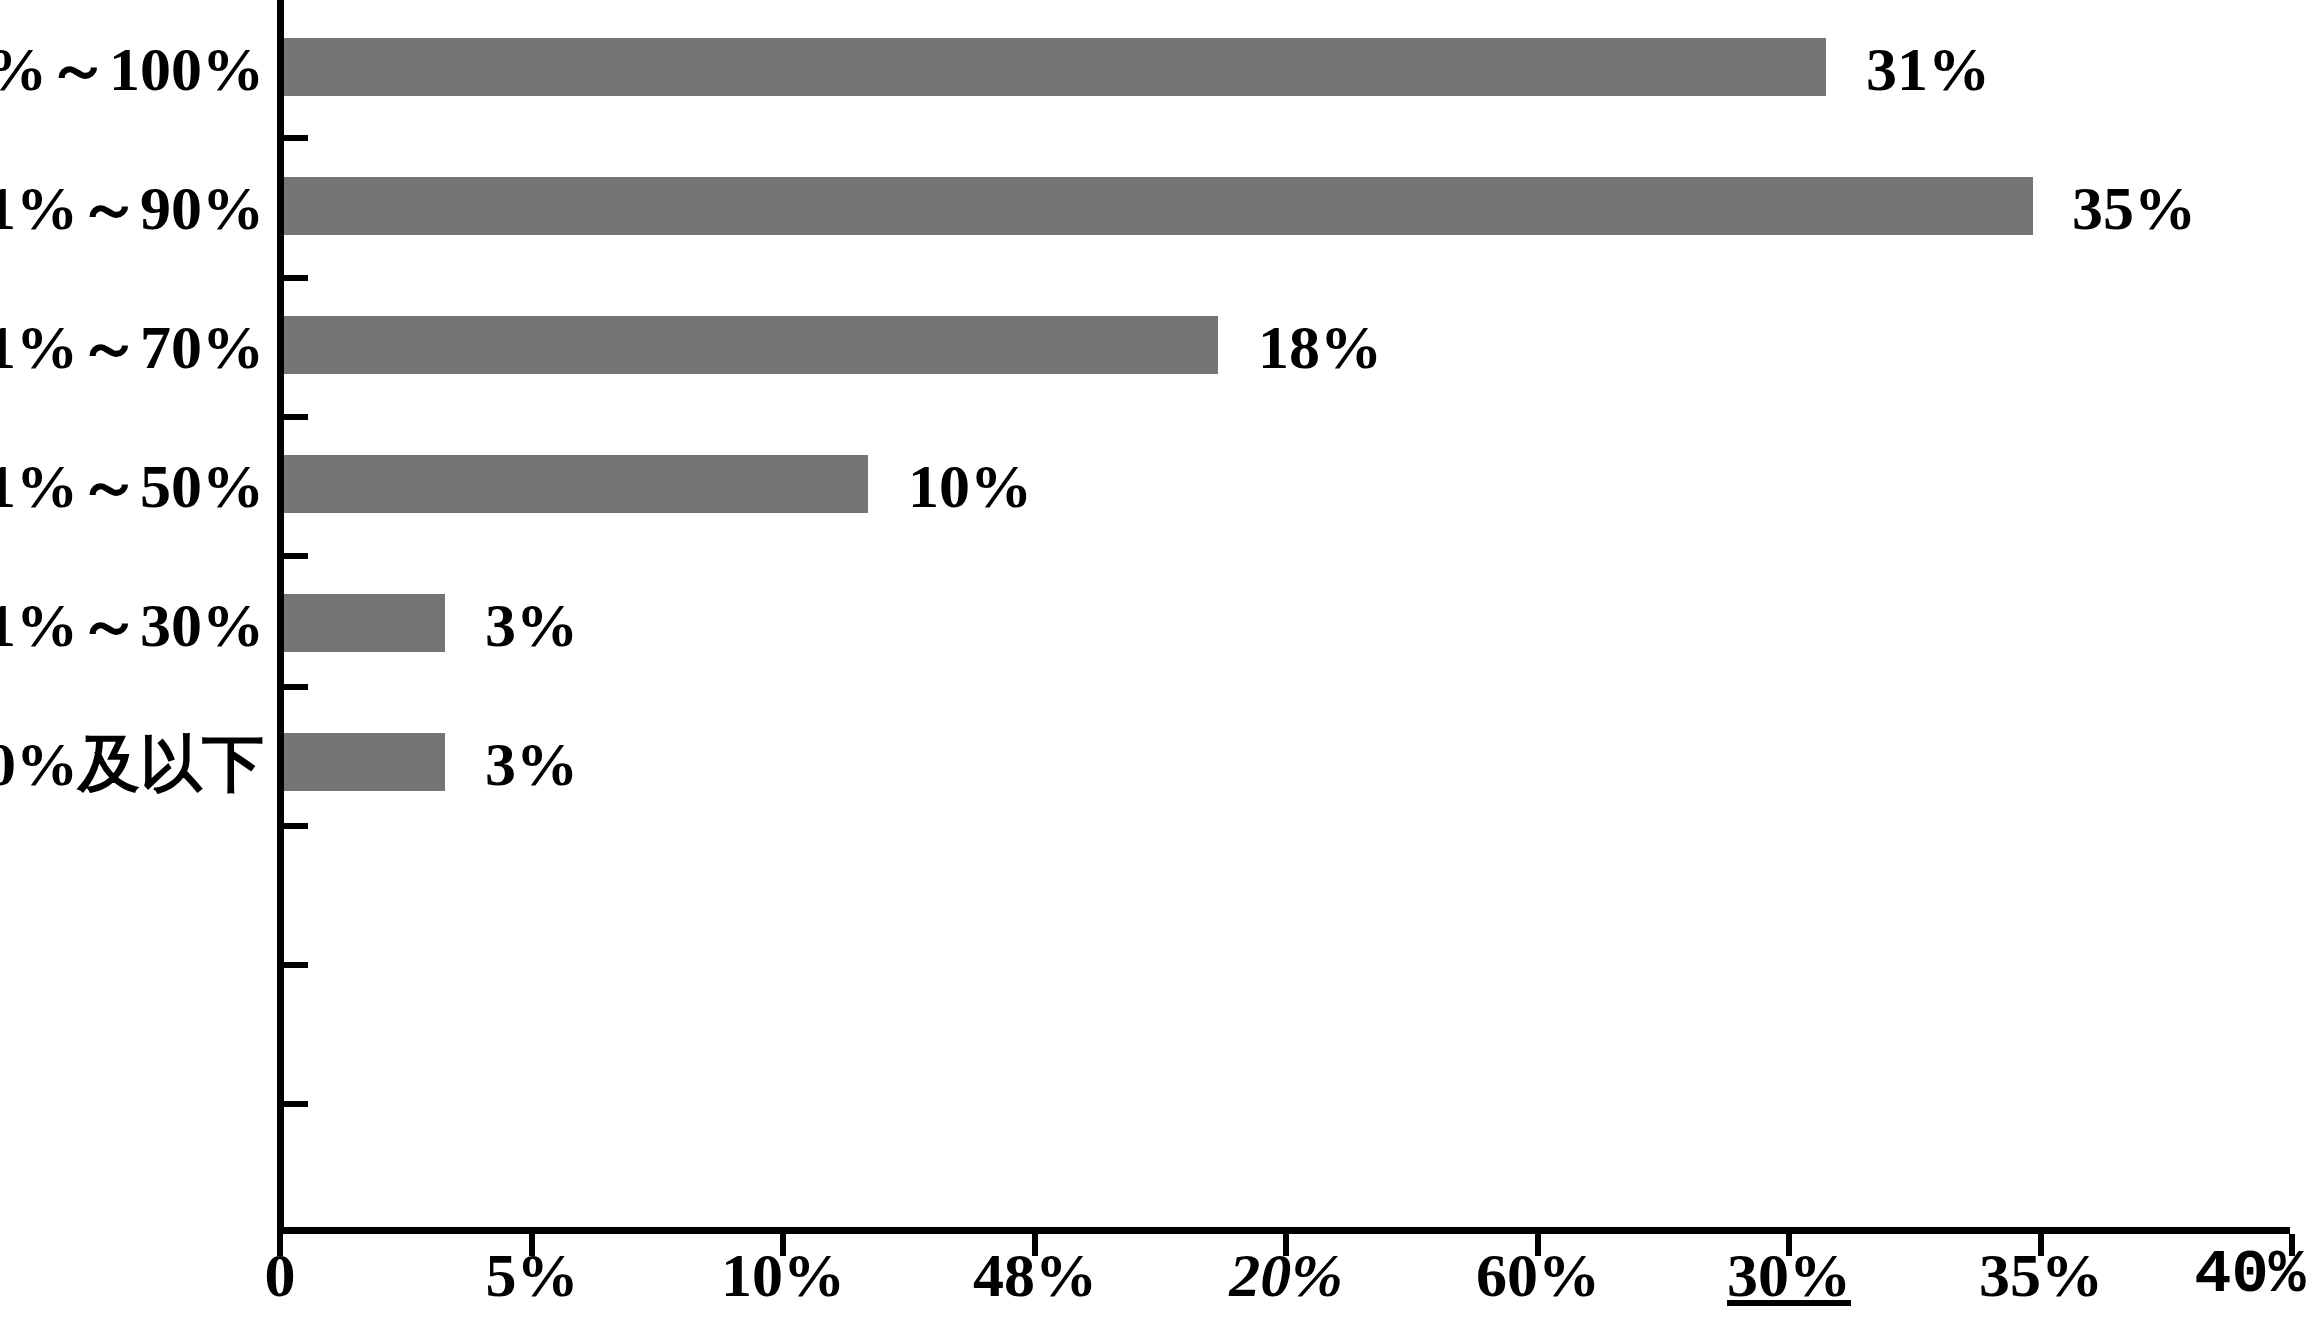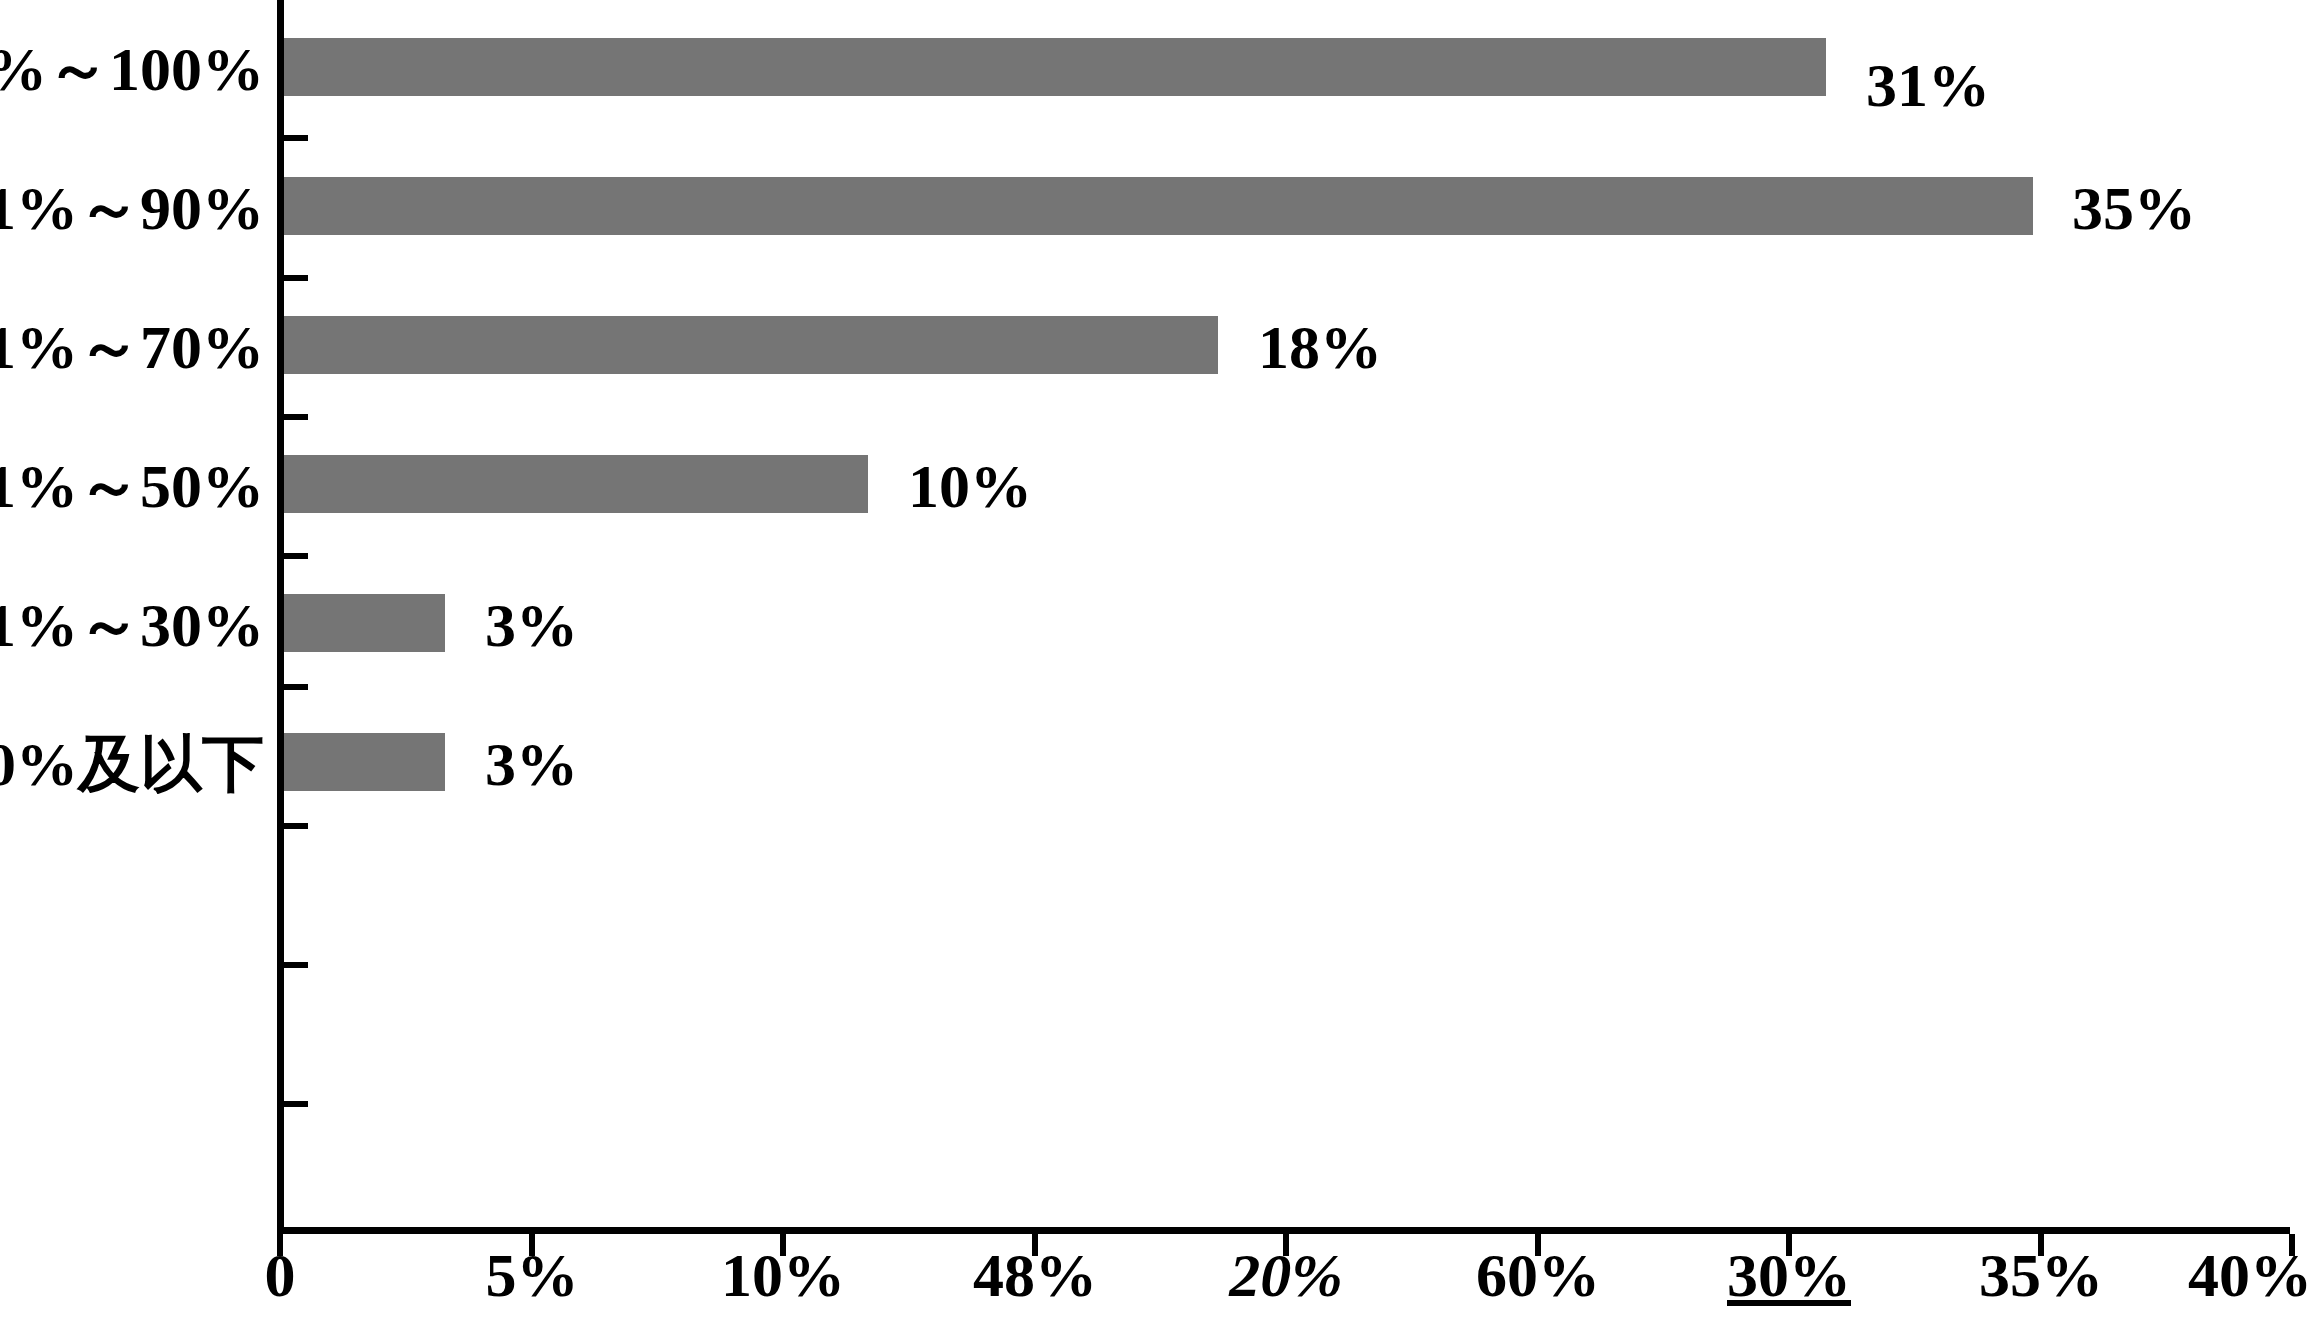--- a/index.html
+++ b/index.html
@@ -102,21 +102,21 @@
   <div class="y-tick" style="top:414px;"></div>
   <div class="y-tick" style="top:553px;"></div>
   <div class="y-tick" style="top:684px;"></div>
   <div class="y-tick" style="top:823px;"></div>
   <div class="y-tick" style="top:962px;"></div>
   <div class="y-tick" style="top:1101px;"></div>
 
   <div class="row" style="top:38px;">
     <div class="cat-label" style="top:0px;">91%～100%</div>
     <div class="bar" style="width:1542px;"></div>
-    <div class="bar-value" style="left:1866px; top:0px;margin-top:16px;">31%</div>
+    <div class="bar-value" style="left:1866px; top:0px;">31%</div>
   </div>
 
   <div class="row" style="top:177px;">
     <div class="cat-label" style="top:0px;">71%～90%</div>
     <div class="bar" style="width:1749px;"></div>
     <div class="bar-value" style="left:2072px; top:0px;">35%</div>
   </div>
 
   <div class="row" style="top:316px;">
     <div class="cat-label" style="top:0px;">51%～70%</div>
@@ -153,15 +153,15 @@
   <div class="x-tick" style="left:2289px;"></div>
 
   <div class="x-tick-label" style="left:280px;">0</div>
   <div class="x-tick-label" style="left:532px;">5%</div>
   <div class="x-tick-label" style="left:783px;">10%</div>
   <div class="x-tick-label" style="left:1035px;">48%</div>
   <div class="x-tick-label" style="left:1286px;font-style:italic;">20%</div>
   <div class="x-tick-label" style="left:1538px;">60%</div>
   <div class="x-tick-label" style="left:1789px;text-decoration:underline;">30%</div>
   <div class="x-tick-label" style="left:2041px;">35%</div>
-  <div class="x-tick-label" style="left:2250px;">40%</div>
+  <div class="x-tick-label" style="left:2250px;font-family:Liberation Mono, monospace;">40%</div>
 
 </div>
 
 </body></html>

